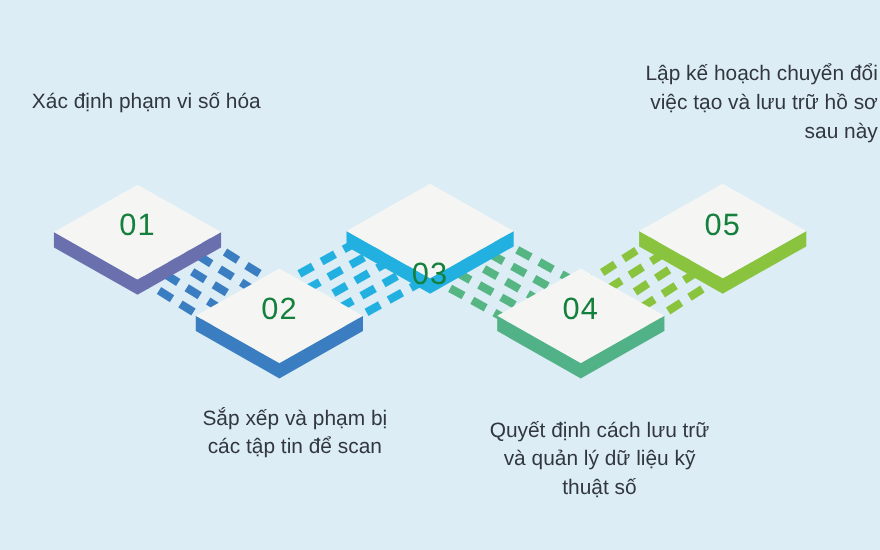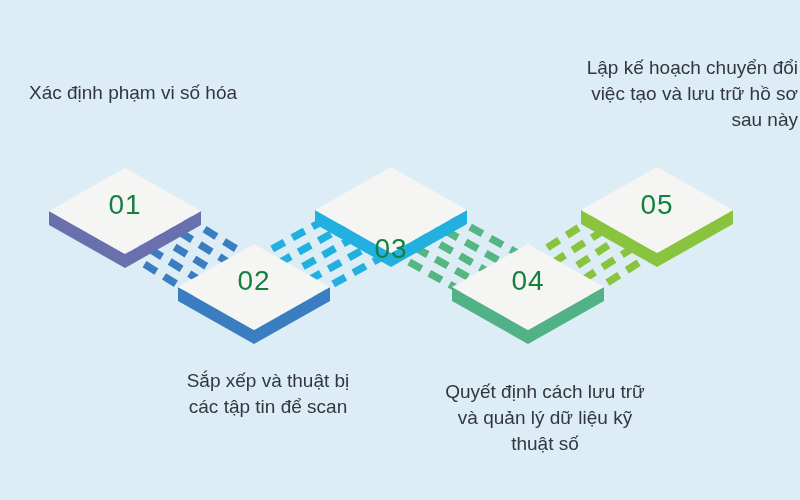--- a/index.html
+++ b/index.html
@@ -105,21 +105,21 @@
     </g>
   </svg>
 
   <div class="num" style="left:85px;top:190px;">01</div>
   <div class="num" style="left:214px;top:266px;">02</div>
   <div class="num" style="left:351px;top:190px;margin-top:44px;">03</div>
   <div class="num" style="left:488px;top:266px;text-align:center;">04</div>
   <div class="num" style="left:617px;top:190px;">05</div>
 
   <div class="label" style="left:-7px;top:80px;">Xác định phạm vi số hóa</div>
-  <div class="label" style="left:128px;top:368px;">Sắp xếp và thuật bị
+  <div class="label" style="left:128px;top:368px;">Sắp xếp và phạm bị
 các tập tin để scan</div>
   <div class="label" style="left:405px;top:379px;">Quyết định cách lưu trữ
 và quản lý dữ liệu kỹ
 thuật số</div>
   <div class="label" style="left:518px;top:55px;text-align:right;">Lập kế hoạch chuyển đổi
 việc tạo và lưu trữ hồ sơ
 sau này</div>
 
 </div>
 

